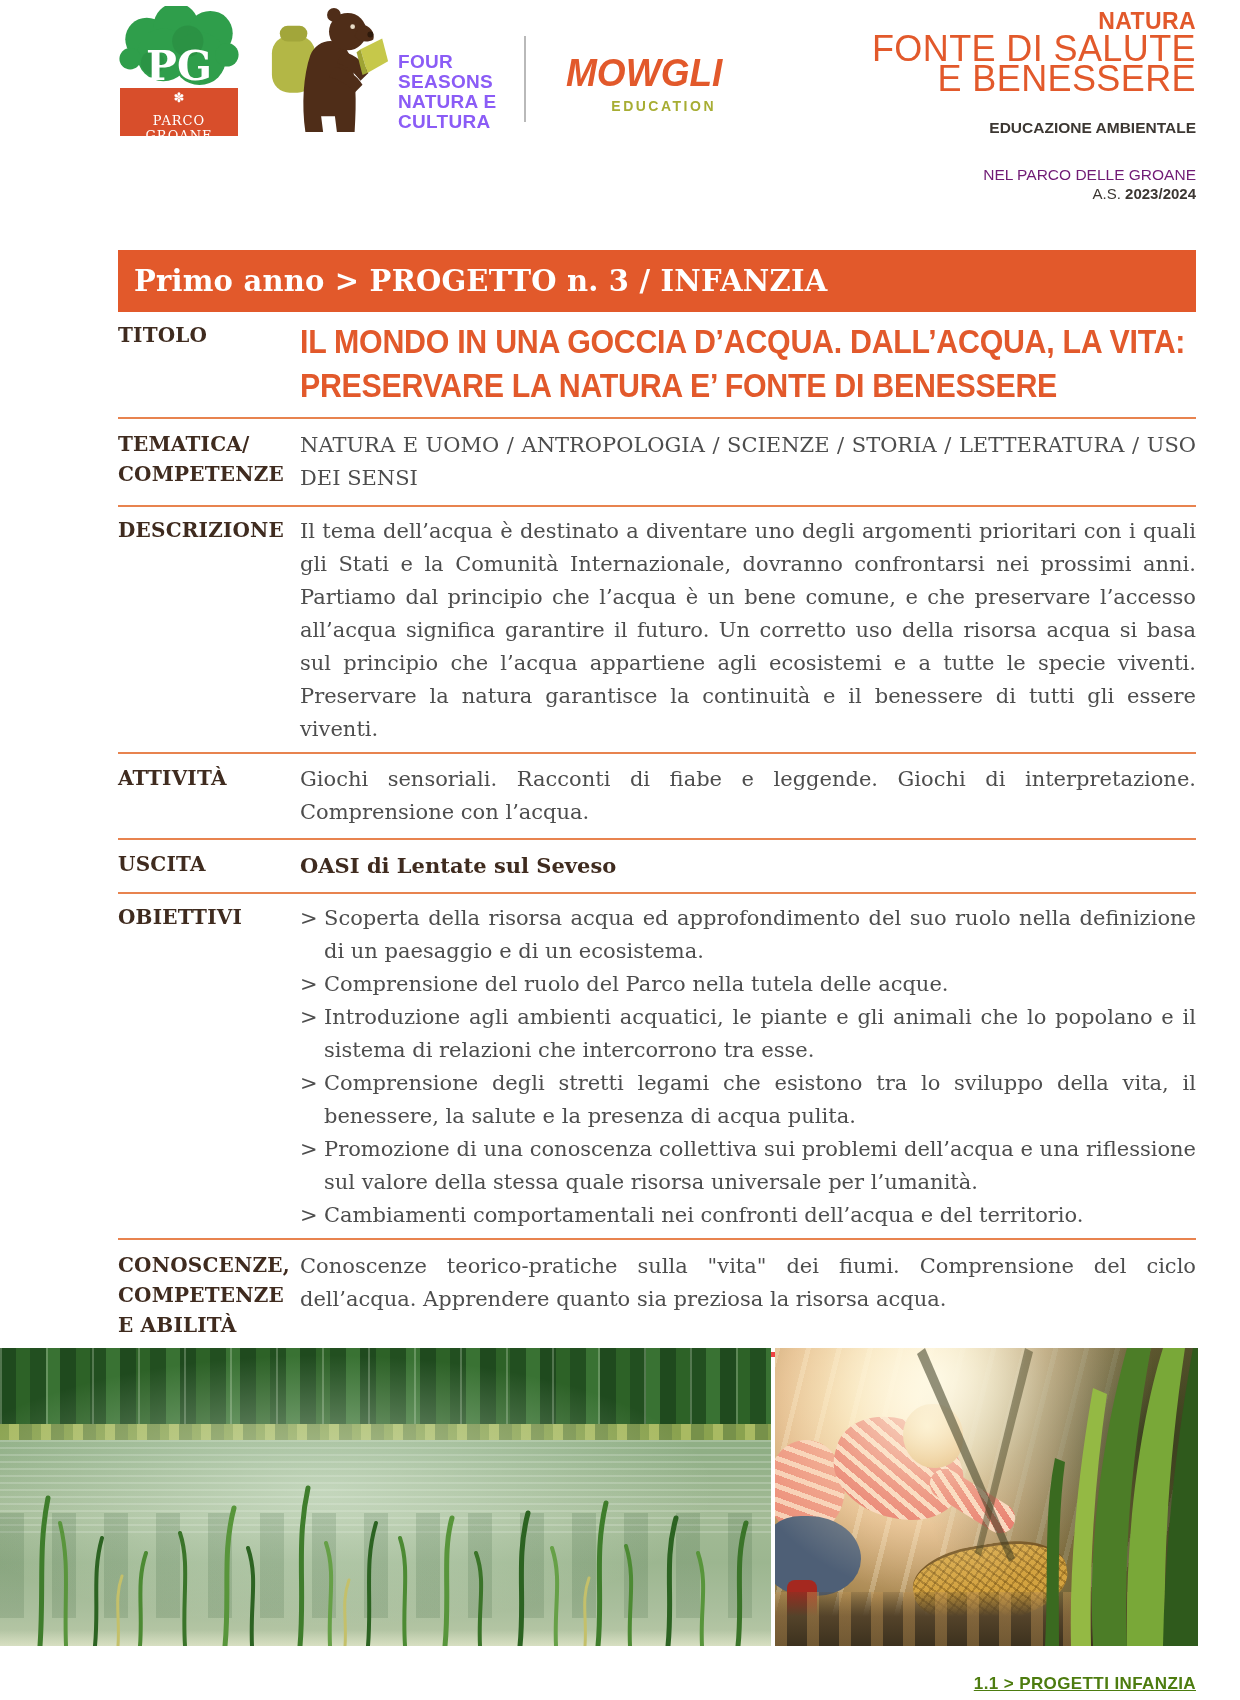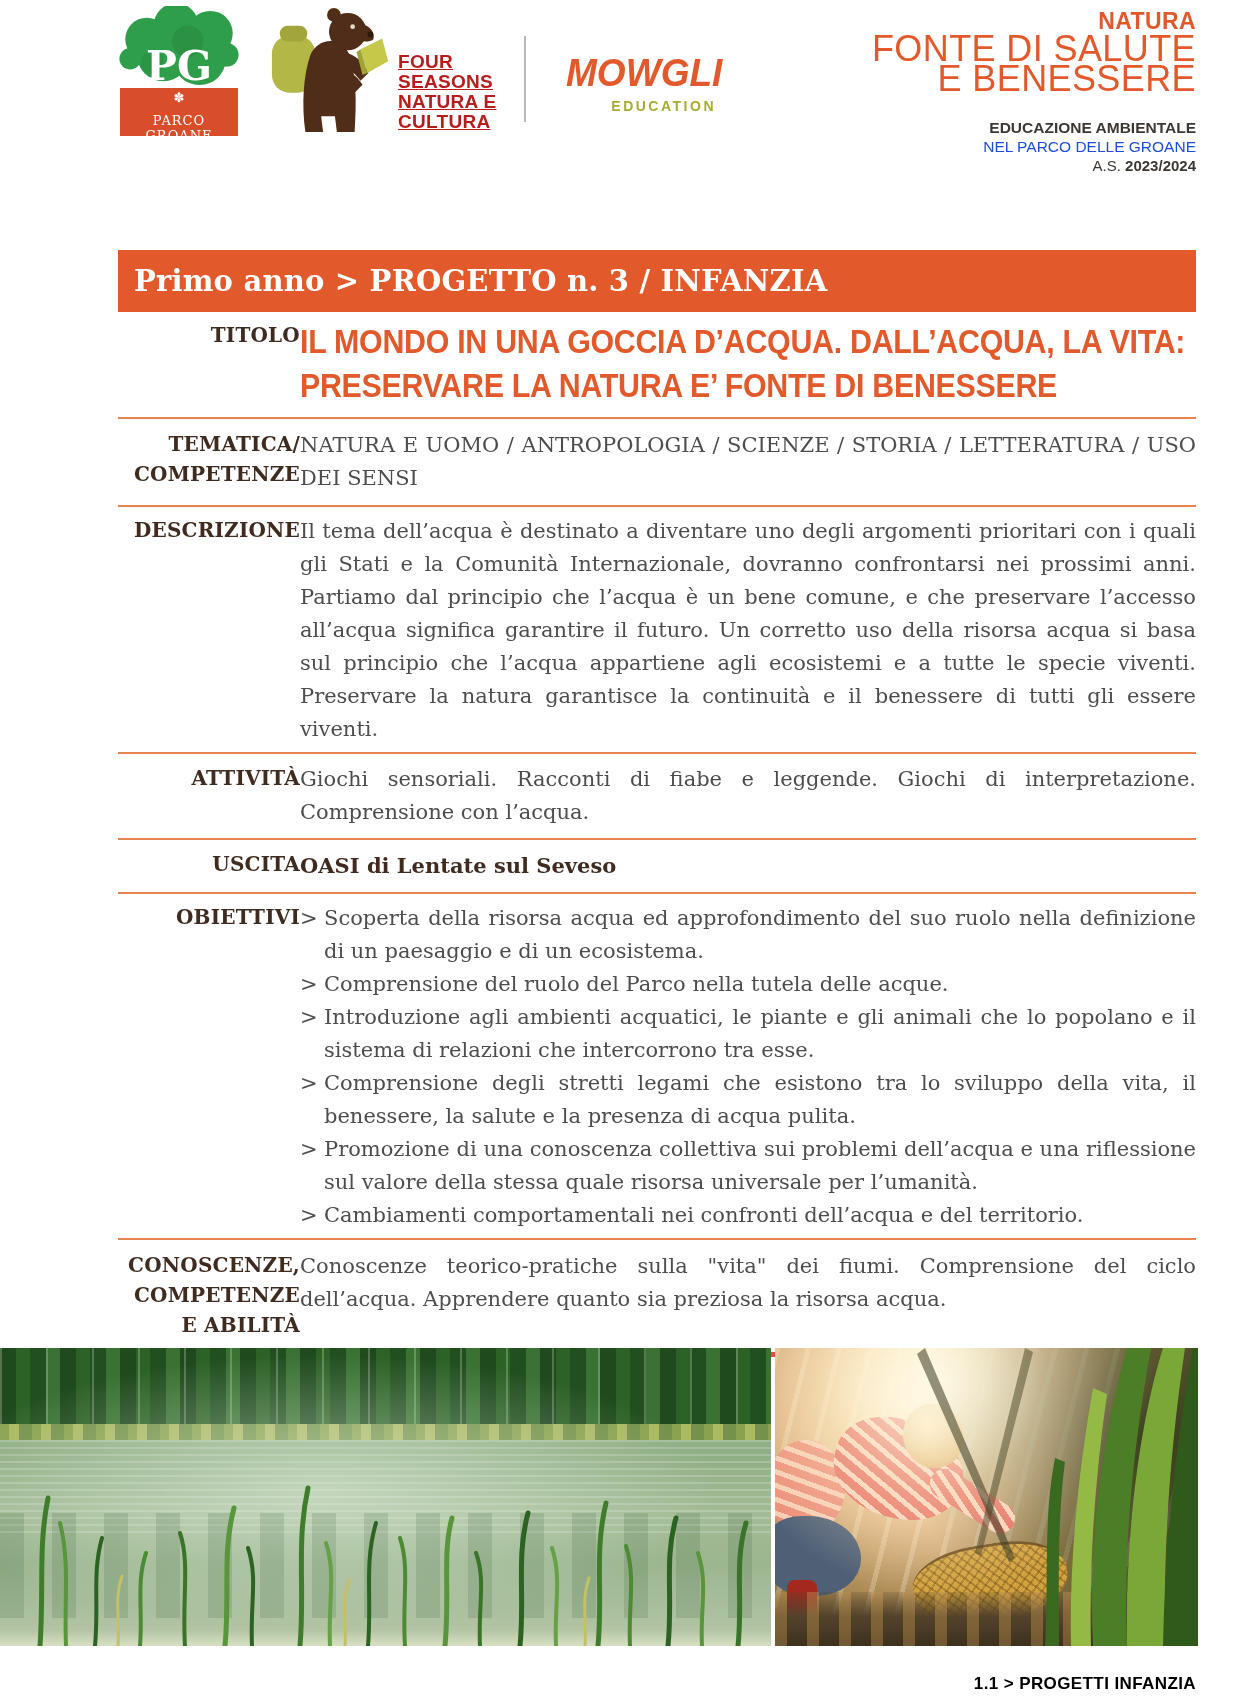--- a/index.html
+++ b/index.html
@@ -18,21 +18,21 @@
     background:#d84e2b; color:#fff; text-align:center; padding-top:3px;
   }
   .pg-flower { font-size:13px; line-height:14px; display:block; }
   .pg-name { font-size:13px; letter-spacing:1px; line-height:15px; display:block; margin-top:8px; }
 
   .bear-logo { position:absolute; left:266px; top:6px; width:128px; height:130px; }
 
   .fs-block {
     position:absolute; left:398px; top:52px;
     font-family:"Liberation Sans", sans-serif; font-weight:bold;
-    font-size:19px; line-height:20px; color:#b91c1c; letter-spacing:0.3px;text-decoration:underline;
+    font-size:19px; line-height:20px; color:#8b5cf6; letter-spacing:0.3px;
   }
   .hdr-divider { position:absolute; left:524px; top:36px; width:2px; height:86px; background:#b9b9b9; }
 
   .mowgli-block { position:absolute; left:546px; top:52px; width:150px; text-align:left;margin-left:20px; }
   .mowgli-name {
     font-family:"Liberation Sans", sans-serif; font-weight:bold; font-style:italic;
     font-size:39px; line-height:42px; color:#e2592b; letter-spacing:0px;
     transform:scaleX(0.95); transform-origin:left;
   }
   .mowgli-sub {
@@ -40,40 +40,40 @@
     font-size:14px; color:#a7ad33; letter-spacing:2.5px; text-align:right; margin-top:4px;
   }
 
   .prog-block {
     position:absolute; right:44px; top:8px; text-align:right;
     font-family:"Liberation Sans", sans-serif;
   }
   .prog-t1 { font-size:23px; font-weight:bold; color:#e2592b; line-height:26px; letter-spacing:0.4px; }
   .prog-t2 { font-size:36px; color:#e2592b; line-height:30px; letter-spacing:0.4px; }
   .prog-s1 { font-size:15.5px; font-weight:bold; color:#3c3732; line-height:19px; margin-top:24px; }
-  .prog-s2 { font-size:15.5px; color:#1d4ed8; line-height:19px; }
+  .prog-s2 { font-size:15.5px; color:#701a75; line-height:19px;margin-top:28px; }
   .prog-s3 { font-size:15px; color:#3c3732; line-height:19px; }
   .prog-s3 b { font-weight:bold; }
 
   
   .banner {
     position:absolute; left:118px; top:250px; width:1078px; height:62px;
     background:#e2592b; color:#ffffff;
     font-family:"DejaVu Serif", serif; font-weight:bold;
     font-size:29px; line-height:62px; padding-left:16px; letter-spacing:0.2px;
   }
 
   
   .sheet { position:absolute; left:118px; top:312px; width:1078px; }
   .row { display:flex; border-bottom:2px solid #e8834f; }
   .row:last-child { border-bottom:5px solid #ef4444; }
   .lbl {
     width:182px; flex:none;
     font-family:"DejaVu Serif", serif; font-weight:bold;
-    font-size:20px; line-height:30px; color:#3f2b1f; letter-spacing:0.2px;text-align:right;
+    font-size:20px; line-height:30px; color:#3f2b1f; letter-spacing:0.2px;
   }
   .cnt { flex:1; font-size:21px; line-height:33px; color:#4d4d4d; }
   .just { text-align:justify; }
 
   .r-titolo { padding:8px 0 9px 0; }
   .titolo-line {
     color:#e2592b; font-family:"Liberation Sans", sans-serif; font-weight:bold;
     font-size:33px; line-height:44px; white-space:nowrap;
     transform:scaleX(0.92); transform-origin:left; letter-spacing:-0.3px;
   }
@@ -146,21 +146,21 @@
   .dark-water { position:absolute; left:0; top:244px; width:100%; height:54px;
     background:
       repeating-linear-gradient(90deg, rgba(235,180,100,0.3) 0 12px, rgba(0,0,0,0) 12px 32px),
       linear-gradient(180deg, rgba(84,67,42,0.2), #54432a 45%, #3c311e); }
   .reeds-svg { position:absolute; right:0; top:0; }
 
   
   .footer {
     position:absolute; right:44px; top:1674px;
     font-family:"Liberation Sans", sans-serif; font-weight:bold;
-    font-size:17px; color:#000000; letter-spacing:0.4px;
+    font-size:17px; color:#4d7c0f; letter-spacing:0.4px;text-decoration:underline;
   }
 </style>
 </head>
 <body>
 
 <div class="page">
 
   <div class="pg-logo">
     <svg class="pg-canopy" viewBox="0 0 122 86">
       <circle cx="28" cy="34" r="22" fill="#2f9e4b"></circle>

